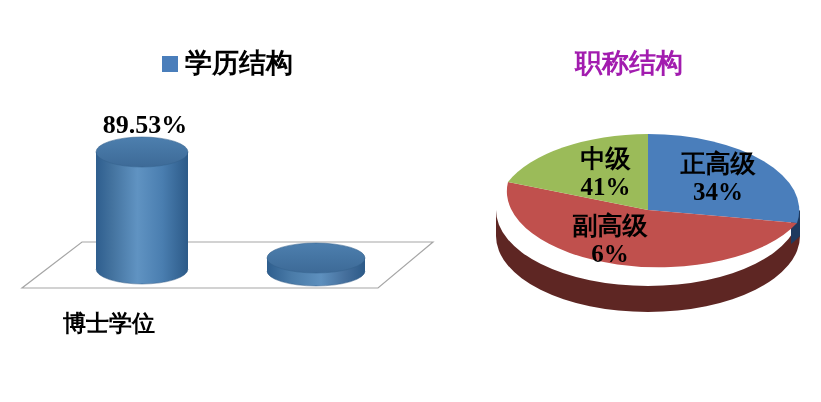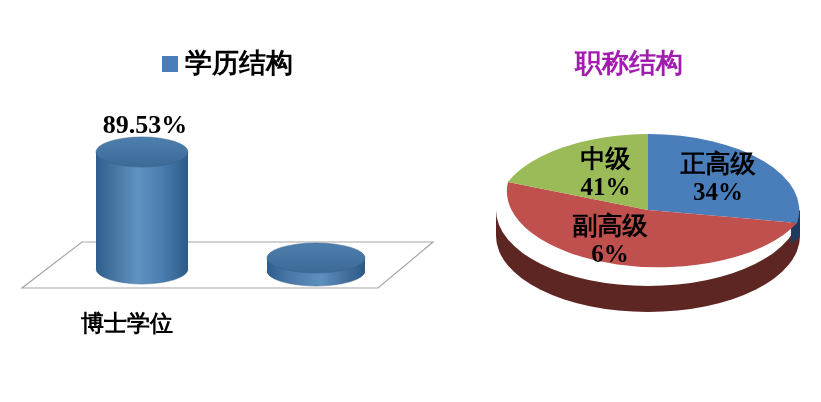--- a/index.html
+++ b/index.html
@@ -80,21 +80,21 @@
   
   .cat-label {
     position: absolute;
     font-weight: bold;
     font-size: 23px;
     line-height: 23px;
     color: #000000;
     text-align: center;
     white-space: nowrap;
   }
-  #bar-cat-0 { left: 47px; top: 312px; width: 160px; }
+  #bar-cat-0 { left: 29px; top: 312px; width: 160px; }
   #bar-cat-1 { left: 218px; top: 312px; width: 160px; }
 
   
   svg.canvas {
     position: absolute;
     left: 0;
     top: 0;
     overflow: visible;
   }
 

